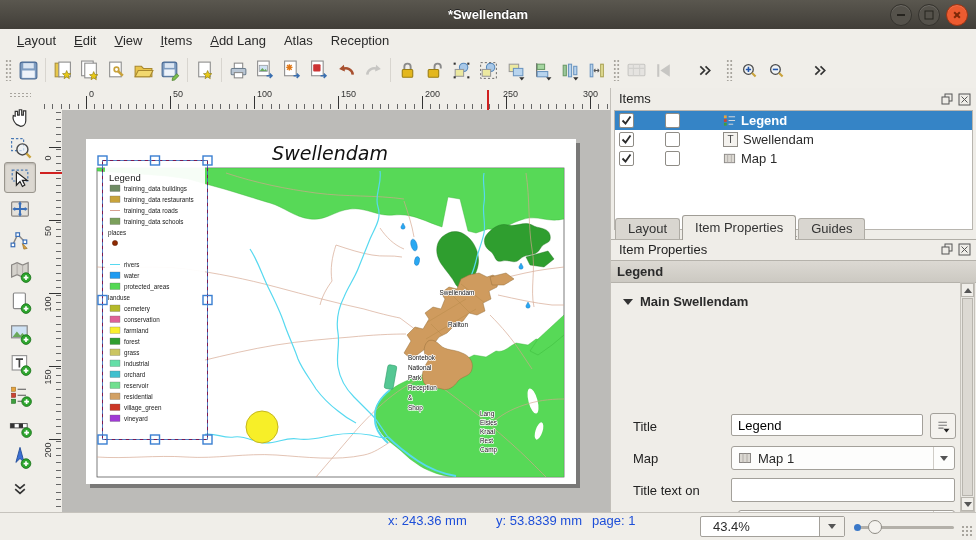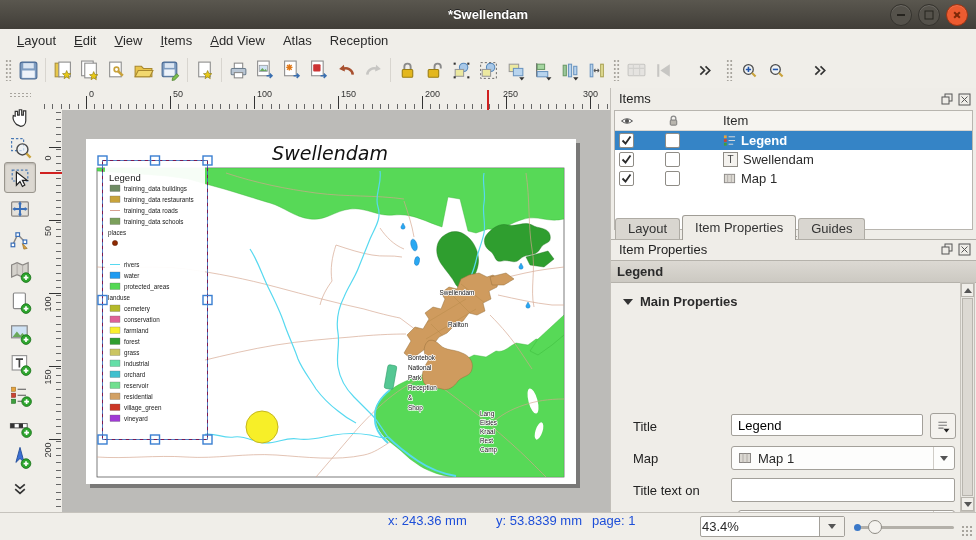--- a/index.html
+++ b/index.html
@@ -107,21 +107,21 @@
         display:flex;align-items:center;justify-content:center}
   .tri-u{width:0;height:0;border-left:4px solid transparent;border-right:4px solid transparent;border-bottom:5px solid #555}
   .tri-d{width:0;height:0;border-left:4px solid transparent;border-right:4px solid transparent;border-top:5px solid #555}
   .sthumb{position:absolute;left:1px;right:1px;top:15px;bottom:15px;background:#dcd9d3;border:1px solid #b8b5ae}
 
   
   .statusbar{position:absolute;left:0;right:0;bottom:0;height:27px;background:#f0eee9;border-top:1px solid #c6c3bd}
   .st{position:absolute;top:0;font-size:13px;color:#1d4ed8}
   .zcombo{position:absolute;left:700px;top:3px;width:145px;height:21px;background:#fff;border:1px solid #a3a09a;
           border-radius:2px;display:flex;align-items:center;box-sizing:border-box}
-  .zcombo .zt{padding-left:1px;flex:1}
+  .zcombo .zt{padding-left:12px;flex:1}
   .zcombo .car{width:24px;align-self:stretch;border-left:1px solid #a3a09a;display:flex;align-items:center;justify-content:center;background:#f2f0eb}
   .slider{position:absolute;left:858px;top:13px;width:96px;height:3px;background:#b3b0a9;border-radius:2px}
   .sdot{position:absolute;left:-4px;top:-2px;width:7px;height:7px;border-radius:50%;background:#3a78c8}
   .shandle{position:absolute;left:10px;top:-6px;width:14px;height:14px;border-radius:50%;background:#f5f3ef;border:1px solid #8f8c85;box-sizing:border-box}
   .grip2{position:absolute;right:3px;bottom:3px;width:12px;height:12px;
          background:radial-gradient(#a8a59e .9px,transparent 1.1px);background-size:4px 4px}
 
   .lgt{font-size:6.3px;fill:#1a1a1a}
   .sw{stroke:#666;stroke-width:.3}
   .maplab{font-size:6.4px;fill:#111;paint-order:stroke;stroke:#fff;stroke-width:1.6;stroke-linejoin:round}
@@ -162,21 +162,21 @@
         <i class="b"></i>
       </div>
   </div>
 </div>
 
 <div class="menubar">
   <span class="mitem mn">Layout</span>
   <span class="mitem mn">Edit</span>
   <span class="mitem mn">View</span>
   <span class="mitem mn">Items</span>
-  <span class="mitem mn">Add View</span>
+  <span class="mitem mn">Add Lang</span>
   <span class="mitem">Atlas</span>
   <span class="mitem">Reception</span>
 </div>
 
 <div class="toolbar">
   <div class="tgrip"></div>
   <div class="tb">
       <svg viewBox="0 0 20 20">
         <rect x="2" y="2" width="16" height="16" rx="2" fill="#7e9cc0" stroke="#4a6a94"></rect>
         <rect x="5" y="3" width="10" height="5" fill="#dce6f2"></rect>
@@ -652,31 +652,20 @@
     <svg viewBox="0 0 13 13">
         <rect x="4" y="1" width="7" height="7" fill="none" stroke="#555"></rect>
         <rect x="1" y="4" width="7" height="7" fill="#efede8" stroke="#555"></rect>
       </svg>
     <svg viewBox="0 0 13 13">
         <rect x="1" y="1" width="11" height="11" fill="none" stroke="#555"></rect>
         <path d="M3.5,3.5 l6,6 M9.5,3.5 l-6,6" stroke="#555"></path>
       </svg>
   </div>
   <div class="itable">
-    <div class="ithead">
-      <svg viewBox="0 0 14 14" width="14" height="14" style="margin-left:5px">
-          <path d="M1.5,7 Q7,2.5 12.5,7 Q7,11.5 1.5,7 Z" fill="#fff" stroke="#555"></path>
-          <circle cx="7" cy="7" r="2.1" fill="#555"></circle>
-        </svg>
-      <svg viewBox="0 0 14 14" width="13" height="13" style="margin-left:6px">
-          <path d="M4.5,6.5 v-1.8 a2.5,2.5 0 0 1 5,0 V6.5" fill="none" stroke="#8a8a8a" stroke-width="1.4"></path>
-          <rect x="3.5" y="6.5" width="7" height="5.5" rx="1" fill="#b8b5ae" stroke="#777"></rect>
-        </svg>
-      <span style="padding-left:4px">Item</span>
-    </div>
     <div class="itrow sel">
       <span class="cbx">
           <svg viewBox="0 0 13 13">
             <path d="M2.5,6.5 l3,3 5,-7" stroke="#2a2a2a" stroke-width="1.8" fill="none"></path>
           </svg>
         </span>
       <span class="cbx"></span>
       <span class="rlabel" style="padding-left:4px">
         <svg viewBox="0 0 14 14" width="13" height="13">
             <rect x="1" y="1.5" width="3" height="3" fill="#e8a33c"></rect>
@@ -734,21 +723,21 @@
           <rect x="1" y="1" width="11" height="11" fill="none" stroke="#555"></rect>
           <path d="M3.5,3.5 l6,6 M9.5,3.5 l-6,6" stroke="#555"></path>
         </svg>
     </div>
   </div>
   <div class="legbar">Legend</div>
 
   <div class="pcontent">
     <div class="sechead">
       <span class="tri"></span>
-      <span>Main Properties</span>
+      <span>Main Swellendam</span>
     </div>
 
     <span class="flabel" style="left:22px;top:137px"><u style="text-decoration:none">Title</u></span>
     <input class="in" style="left: 120px; top: 132px; width: 192px;" value="Legend">
     <div class="ovbtn" style="left:319px;top:131px">
       <svg viewBox="0 0 20 20" width="17" height="17">
           <path d="M4,5 h10 M4,8.5 h10 M4,12 h6" stroke="#777" stroke-width="1.4"></path>
           <polygon points="10,12.5 17,12.5 13.5,17" fill="#222"></polygon>
         </svg>
     </div>

